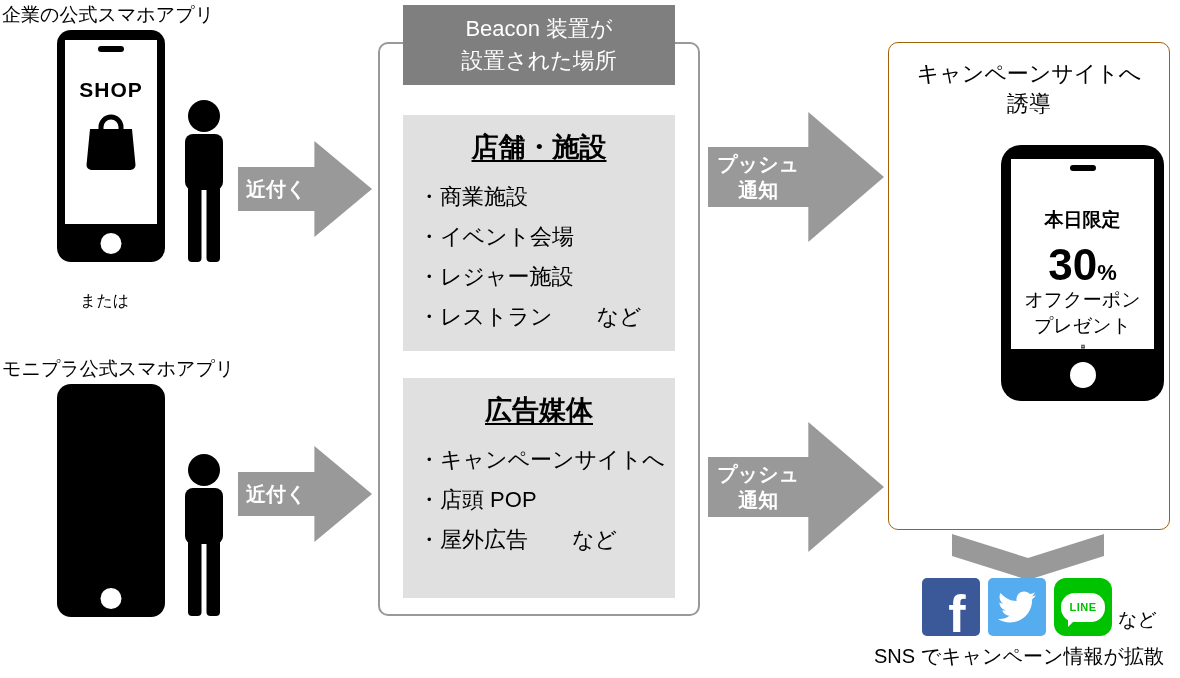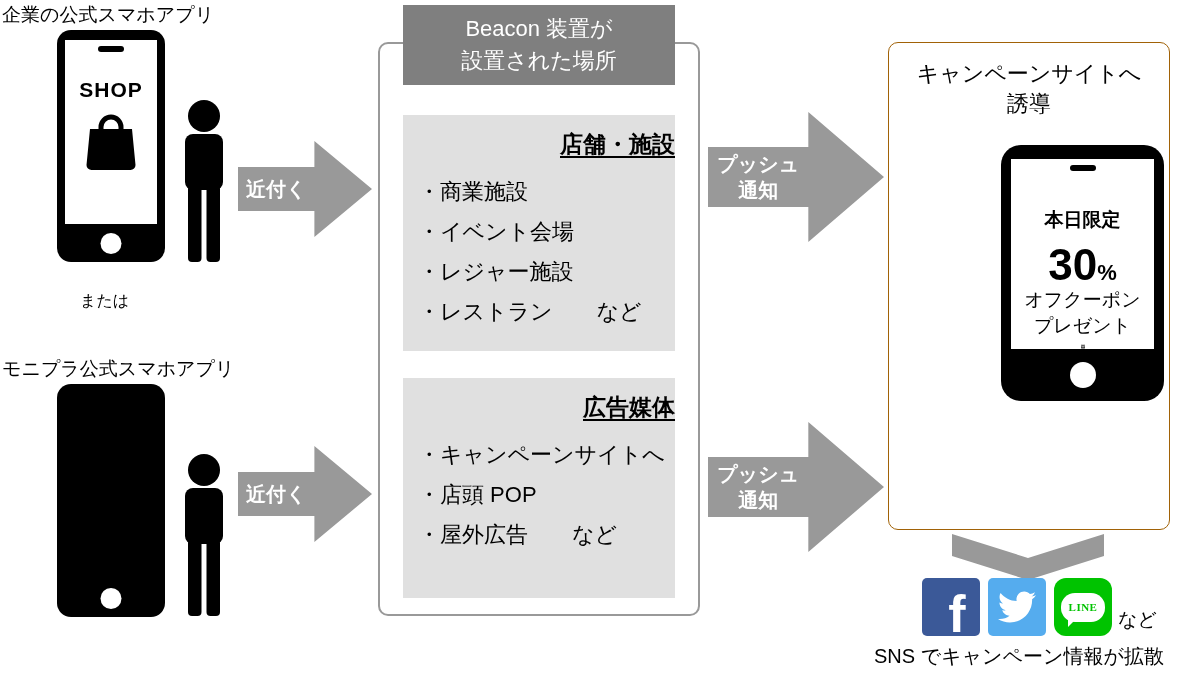--- a/index.html
+++ b/index.html
@@ -49,21 +49,21 @@
 
   
   .center-box { position:absolute; left:378px; top:42px; width:322px; height:574px;
      background:#fff; border:2px solid #999; border-radius:10px; }
   .center-header { position:absolute; left:403px; top:5px; width:272px; height:80px;
      background:#7f7f7f; color:#ffffff; font-size:22px; line-height:1.45;
      display:flex; flex-direction:column; justify-content:center; text-align:center; }
   .panel { position:absolute; left:403px; width:272px; background:#e0e0e0; padding-top:14px; }
   .panel1 { top:115px; height:236px; }
   .panel2 { top:378px; height:220px; }
-  .panel-title { text-align:right; font-size:23px; font-weight:bold;
+  .panel-title { text-align:center; font-size:27px; font-weight:bold;
      text-decoration:underline; text-underline-offset:4px; }
   .panel-items { margin-top:12px; padding-left:15px; font-size:22px; line-height:1.82; }
 
   
   .campaign-box { position:absolute; left:888px; top:42px; width:282px; height:488px;
      background:#fff; border:1px solid #a16207; border-radius:10px; }
   .campaign-title { position:absolute; top:16px; left:0; width:100%; text-align:center;
      font-size:22px; line-height:1.35; }
   .phone3 { left:1001px; top:145px; width:163px; height:256px; border-radius:20px; }
   .phone3 .screen { left:10px; right:10px; top:14px; bottom:52px; }
@@ -85,21 +85,21 @@
   .fb-icon { left:922px; background:#3b5998; border-radius:5px; overflow:hidden; align-items:flex-end; }
   .fb-letter { color:#fff; font-size:52px; font-weight:bold; line-height:0.82;
      transform:translateX(6px); }
   .tw-icon { left:988px; background:#55acee; border-radius:5px; }
   .tw-bird { width:38px; height:38px; fill:#fff; }
   .line-icon { left:1054px; background:#00c300; border-radius:12px; }
   .line-bubble { position:relative; width:44px; height:29px; background:#fff; border-radius:14px;
      display:flex; align-items:center; justify-content:center; }
   .line-bubble::after { content:""; position:absolute; left:7px; bottom:-5px; width:0; height:0;
      border-top:7px solid #fff; border-right:7px solid transparent; }
-  .line-text { color:#00c300; font-size:11px; font-weight:bold; letter-spacing:0.5px;font-family:Liberation Serif, serif; }
+  .line-text { color:#00c300; font-size:11px; font-weight:bold; letter-spacing:0.5px; }
   .etc-label { position:absolute; left:1118px; top:607px; font-size:19px; }
   .sns-caption { position:absolute; left:864px; top:643px; width:310px; text-align:center; font-size:20px; }
 </style>
 </head>
 <body>
 
 <div class="canvas">
 
   <div class="side-label" style="left:2px; top:2px;">企業の公式スマホアプリ</div>
 

